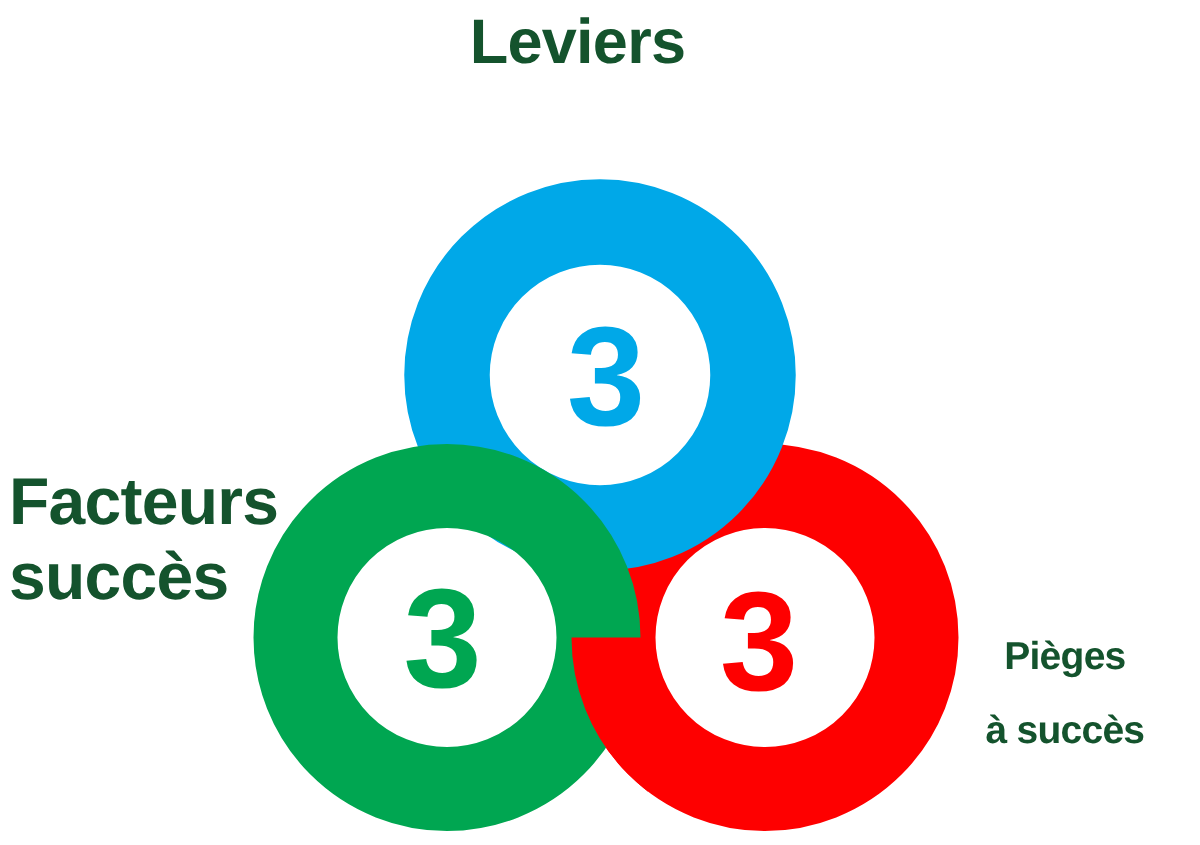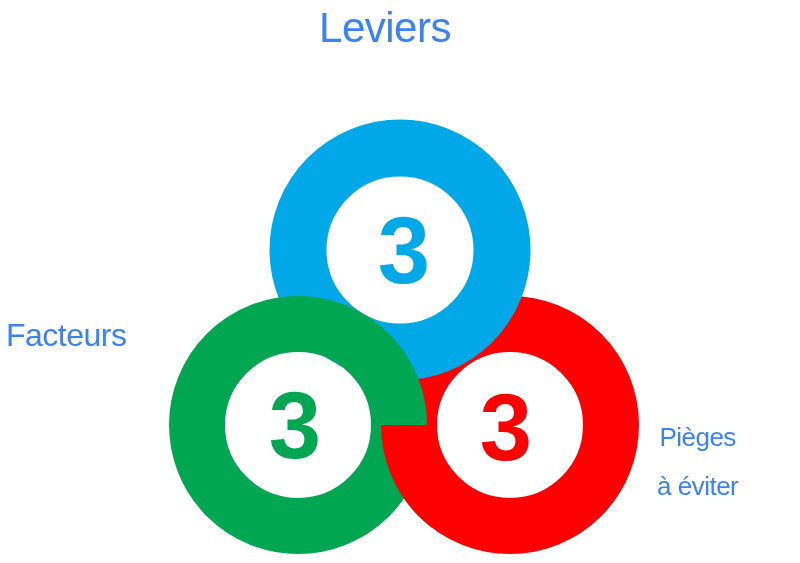--- a/index.html
+++ b/index.html
@@ -15,38 +15,38 @@
     overflow: hidden;
     font-family: "Liberation Sans", sans-serif;
   }
   #rings-svg {
     position: absolute;
     left: 0;
     top: 0;
   }
   .label {
     position: absolute;
-    color: #3b82f6;
-    font-weight: normal;
+    color: #14532d;
+    font-weight: bold;
     letter-spacing: -0.5px;
     white-space: nowrap;
   }
   .label-title {
     left: 100px;
     top: 4px;
     width: 570px;
     text-align: center;
     font-size: 42px;
     line-height: 48px;
   }
   .label-left {
     left: 6px;
     top: 310px;
     text-align: left;
-    font-size: 32px;
+    font-size: 44px;
     line-height: 50px;
   }
   .label-right {
     left: 657px;
     top: 413px;
     text-align: center;
     font-size: 26px;
     line-height: 49px;
   }
   .ring-value {
@@ -81,20 +81,21 @@
 
     <text class="ring-value" x="506" y="460" text-anchor="middle" fill="#FE0000">3</text>
   </svg>
 
   <div class="label label-title">
     <div>Leviers</div>
   </div>
 
   <div class="label label-left">
     <div>Facteurs</div>
+    <div>succès</div>
   </div>
 
   <div class="label label-right">
     <div>Pièges</div>
-    <div>à éviter</div>
+    <div>à succès</div>
   </div>
 
 </div>
 
 </body></html>

